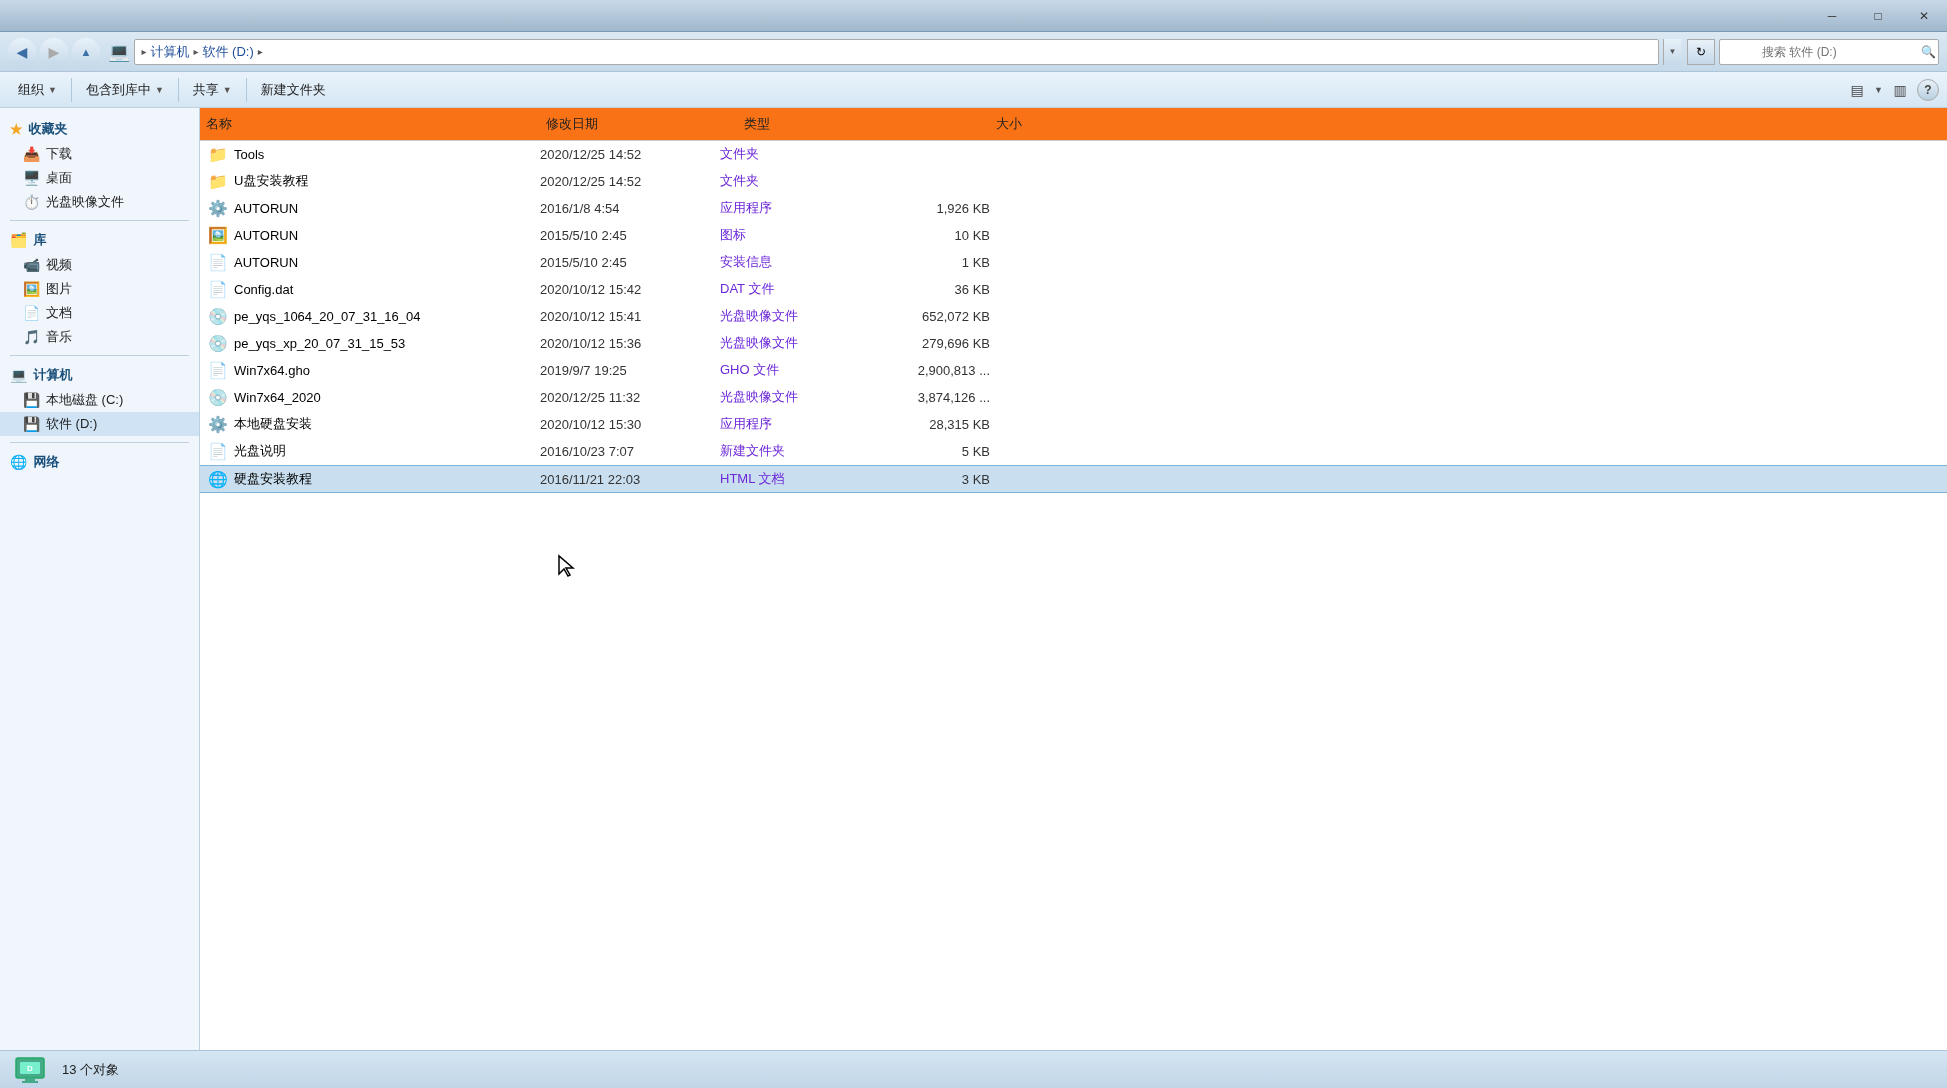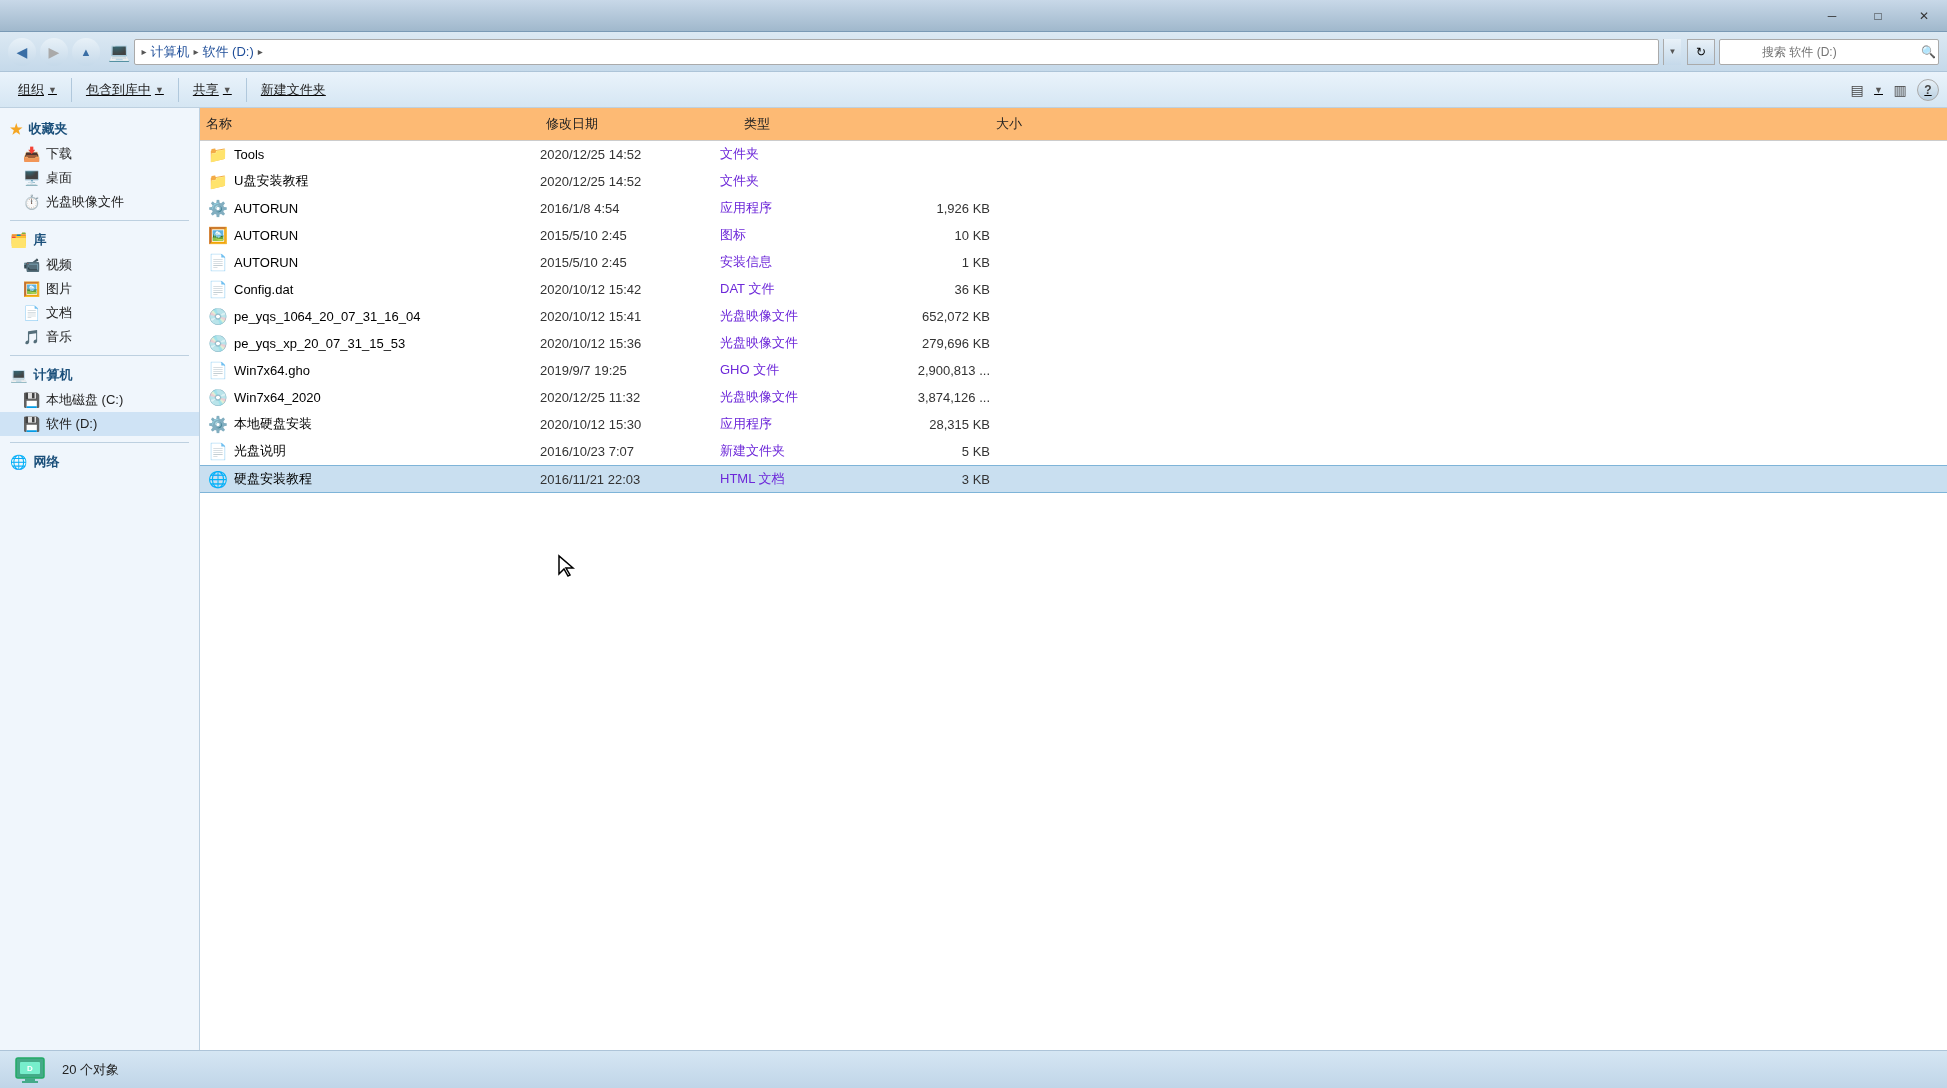--- a/index.html
+++ b/index.html
@@ -124,21 +124,20 @@
 
     
     .toolbar {
       height: 36px;
       background: linear-gradient(to bottom, #eaf3fb 0%, #d5e6f3 100%);
       display: flex;
       align-items: center;
       padding: 0 8px;
       gap: 0;
       border-bottom: 1px solid #bdd0e0;
-      text-decoration: underline;
     }
     .toolbar-btn {
       height: 28px;
       padding: 0 10px;
       border: none;
       background: transparent;
       cursor: pointer;
       display: flex;
       align-items: center;
       gap: 4px;
@@ -226,21 +225,21 @@
     .file-area {
       flex: 1;
       background: #fff;
       overflow-y: auto;
     }
     .file-list-header {
       display: flex;
       align-items: center;
       padding: 4px 0;
       border-bottom: 1px solid #ccc;
-      background: #fdba74;
+      background: #f97316;
       position: sticky;
       top: 0;
       z-index: 2;
     }
     .col-name { width: 340px; padding-left: 40px; cursor: pointer; font-size: 13px; color: #222; }
     .col-date { width: 180px; cursor: pointer; font-size: 13px; color: #222; }
     .col-type { width: 160px; cursor: pointer; font-size: 13px; color: #222; margin-left: 18px; }
     .col-size { width: 130px; text-align: right; padding-right: 20px; cursor: pointer; font-size: 13px; color: #222; }
     .col-header { padding: 3px 6px; }
 
@@ -556,20 +555,20 @@
 <div class="statusbar">
   <div class="status-icon">
     <svg width="32" height="32" viewBox="0 0 32 32">
       <rect x="2" y="4" width="28" height="20" rx="2" fill="#4a8" stroke="#2a6" stroke-width="1.5"></rect>
       <rect x="6" y="8" width="20" height="12" rx="1" fill="#7ec"></rect>
       <rect x="11" y="24" width="10" height="3" fill="#4a8"></rect>
       <rect x="8" y="27" width="16" height="2" fill="#4a8"></rect>
       <text x="16" y="17" text-anchor="middle" font-size="8" fill="#fff" font-weight="bold">D</text>
     </svg>
   </div>
-  <span class="status-text">20 个对象</span>
+  <span class="status-text">13 个对象</span>
 </div>
 
 <div style="position:fixed;left:557px;top:554px;pointer-events:none;z-index:9999;">
   <svg width="20" height="24" viewBox="0 0 20 24">
     <polygon points="2,2 2,20 7,15 11,22 13,21 9,14 16,14" fill="white" stroke="black" stroke-width="1.5"></polygon>
   </svg>
 </div>
 
 </body></html>

